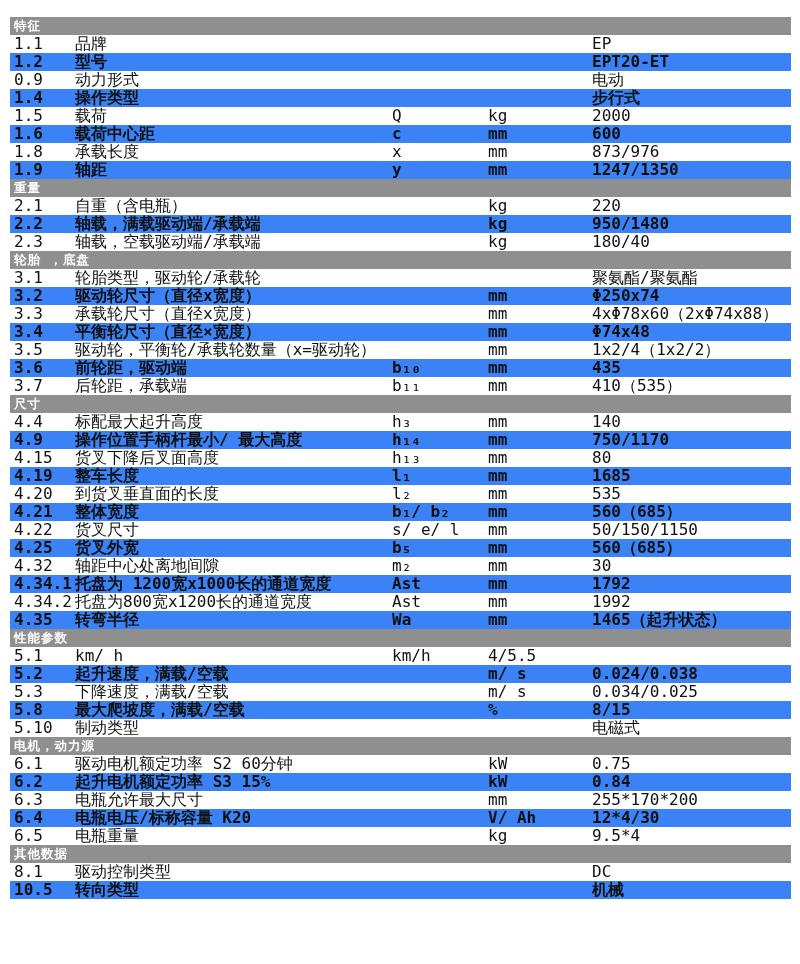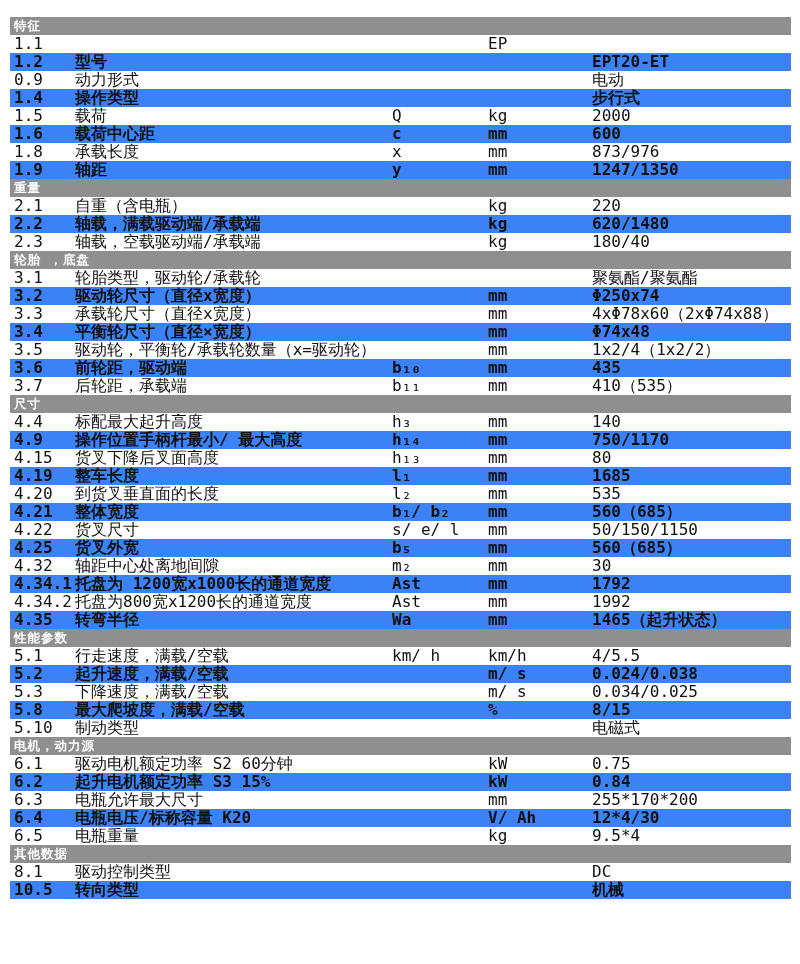--- a/index.html
+++ b/index.html
@@ -53,20 +53,21 @@
   }
 </style>
 </head>
 <body>
 
 <div class="page">
   <div class="spec-table">
       <div class="section-header">特征</div>
       <div class="row">
         <div class="cell cell-no">1.1</div>
+        <div class="cell cell-desc">品牌</div>
         <div class="cell cell-sym"></div>
         <div class="cell cell-unit"></div>
         <div class="cell cell-val">EP</div>
       </div>
       <div class="row alt">
         <div class="cell cell-no">1.2</div>
         <div class="cell cell-desc">型号</div>
         <div class="cell cell-sym"></div>
         <div class="cell cell-unit"></div>
         <div class="cell cell-val">EPT20-ET</div>
@@ -119,21 +120,21 @@
         <div class="cell cell-desc">自重（含电瓶）</div>
         <div class="cell cell-sym"></div>
         <div class="cell cell-unit">kg</div>
         <div class="cell cell-val">220</div>
       </div>
       <div class="row alt">
         <div class="cell cell-no">2.2</div>
         <div class="cell cell-desc">轴载，满载驱动端/承载端</div>
         <div class="cell cell-sym"></div>
         <div class="cell cell-unit">kg</div>
-        <div class="cell cell-val">620/1480</div>
+        <div class="cell cell-val">950/1480</div>
       </div>
       <div class="row">
         <div class="cell cell-no">2.3</div>
         <div class="cell cell-desc">轴载，空载驱动端/承载端</div>
         <div class="cell cell-sym"></div>
         <div class="cell cell-unit">kg</div>
         <div class="cell cell-val">180/40</div>
       </div>
       <div class="section-header">轮胎 ，底盘</div>
       <div class="row">
@@ -266,21 +267,20 @@
       <div class="row alt">
         <div class="cell cell-no">4.35</div>
         <div class="cell cell-desc">转弯半径</div>
         <div class="cell cell-sym">Wa</div>
         <div class="cell cell-unit">mm</div>
         <div class="cell cell-val">1465（起升状态）</div>
       </div>
       <div class="section-header">性能参数</div>
       <div class="row">
         <div class="cell cell-no">5.1</div>
-        <div class="cell cell-desc">行走速度，满载/空载</div>
         <div class="cell cell-sym">km/ h</div>
         <div class="cell cell-unit">km/h</div>
         <div class="cell cell-val">4/5.5</div>
       </div>
       <div class="row alt">
         <div class="cell cell-no">5.2</div>
         <div class="cell cell-desc">起升速度，满载/空载</div>
         <div class="cell cell-sym"></div>
         <div class="cell cell-unit">m/ s</div>
         <div class="cell cell-val">0.024/0.038</div>

